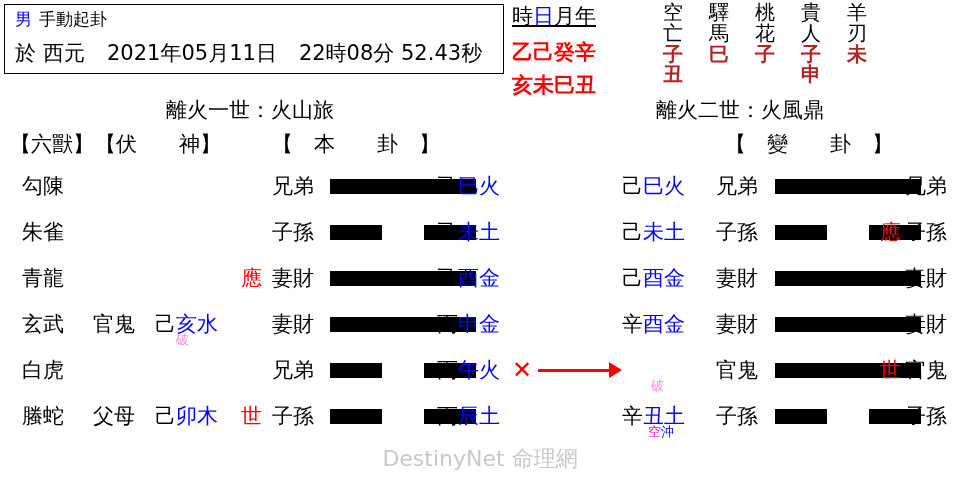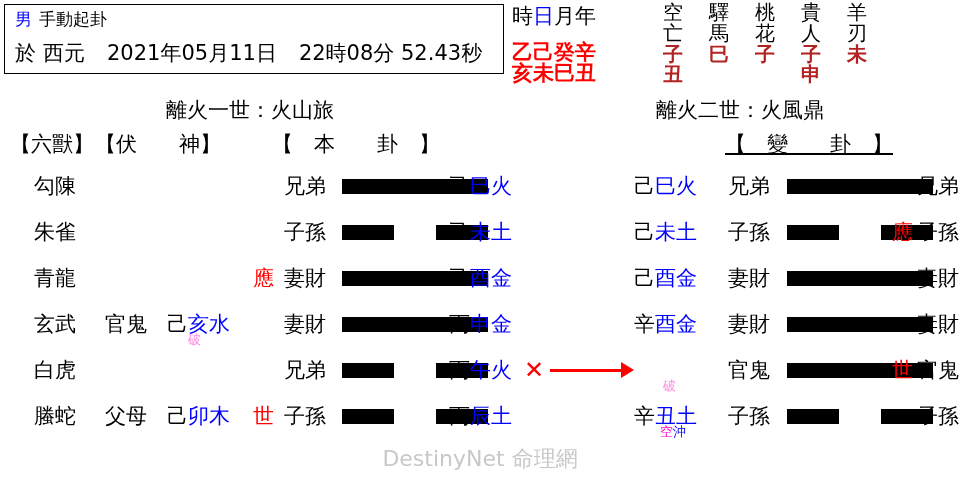--- a/index.html
+++ b/index.html
@@ -21,46 +21,46 @@
     background:#fff;
   }
   #info-line1{position:absolute;left:10px;top:3px;font-size:17px;white-space:nowrap;}
   #info-line2{position:absolute;left:10px;top:34px;font-size:21px;white-space:nowrap;}
   .male{color:#0000ff;}
   .sp-sm{display:inline-block;width:7px;}
   .sp-lg{display:inline-block;width:22px;}
 
   
   #pillars{left:512px;top:2px;width:120px;}
-  #pillar-head{font-size:21px;letter-spacing:0px;white-space:nowrap;}
+  #pillar-head{font-size:21px;letter-spacing:0px;white-space:nowrap;text-decoration:underline;}
   .blue{color:#0000ff;}
   #pillar-stems,#pillar-branches{
-    font-size:21px;color:#ff0000;font-weight:bold;white-space:nowrap;line-height:1.02;
+    font-size:21px;color:#ff0000;font-weight:bold;white-space:nowrap;line-height:1.02;margin-top:12px;
   }
   #pillar-stems{margin-top:12px;}
 
   
   #shensha{left:650px;top:2px;display:flex;gap:0px;}
   .ss-col{width:46px;text-align:center;}
   .ss-name{font-size:20px;line-height:1.04;color:#000;}
   .ss-val{font-size:20px;line-height:1.04;color:#b22222;font-weight:bold;}
 
   
   #title-ben{left:0px;top:96px;width:500px;text-align:center;font-size:21px;}
   #title-bian{left:520px;top:96px;width:440px;text-align:center;font-size:21px;}
 
   
   #hdr-liushou{left:10px;top:130px;font-size:21px;}
   #hdr-fushen{left:95px;top:130px;font-size:21px;}
   #hdr-bengua{left:272px;top:130px;font-size:21px;}
-  #hdr-biangua{left:725px;top:130px;font-size:21px;text-decoration:underline;}
+  #hdr-biangua{left:725px;top:130px;font-size:21px;}
   .hdr-wide{letter-spacing:0px;}
 
   
-  .row{position:absolute;left:12px;width:764px;height:46px;}
+  .row{position:absolute;left:0;width:764px;height:46px;}
   .cell{position:absolute;font-size:21px;white-space:nowrap;line-height:46px;}
   .c-liushou{left:22px;}
   .c-fu-god{left:93px;}
   .c-fu-gz{left:155px;}
   .c-fu-shi{left:241px;color:#ff0000;}
   .c-ben-shiying{left:241px;color:#ff0000;}
   .c-ben-god{left:272px;}
   .c-ben-gz{left:437px;}
   .c-bian-gz{left:622px;}
   .c-bian-god{left:716px;}

